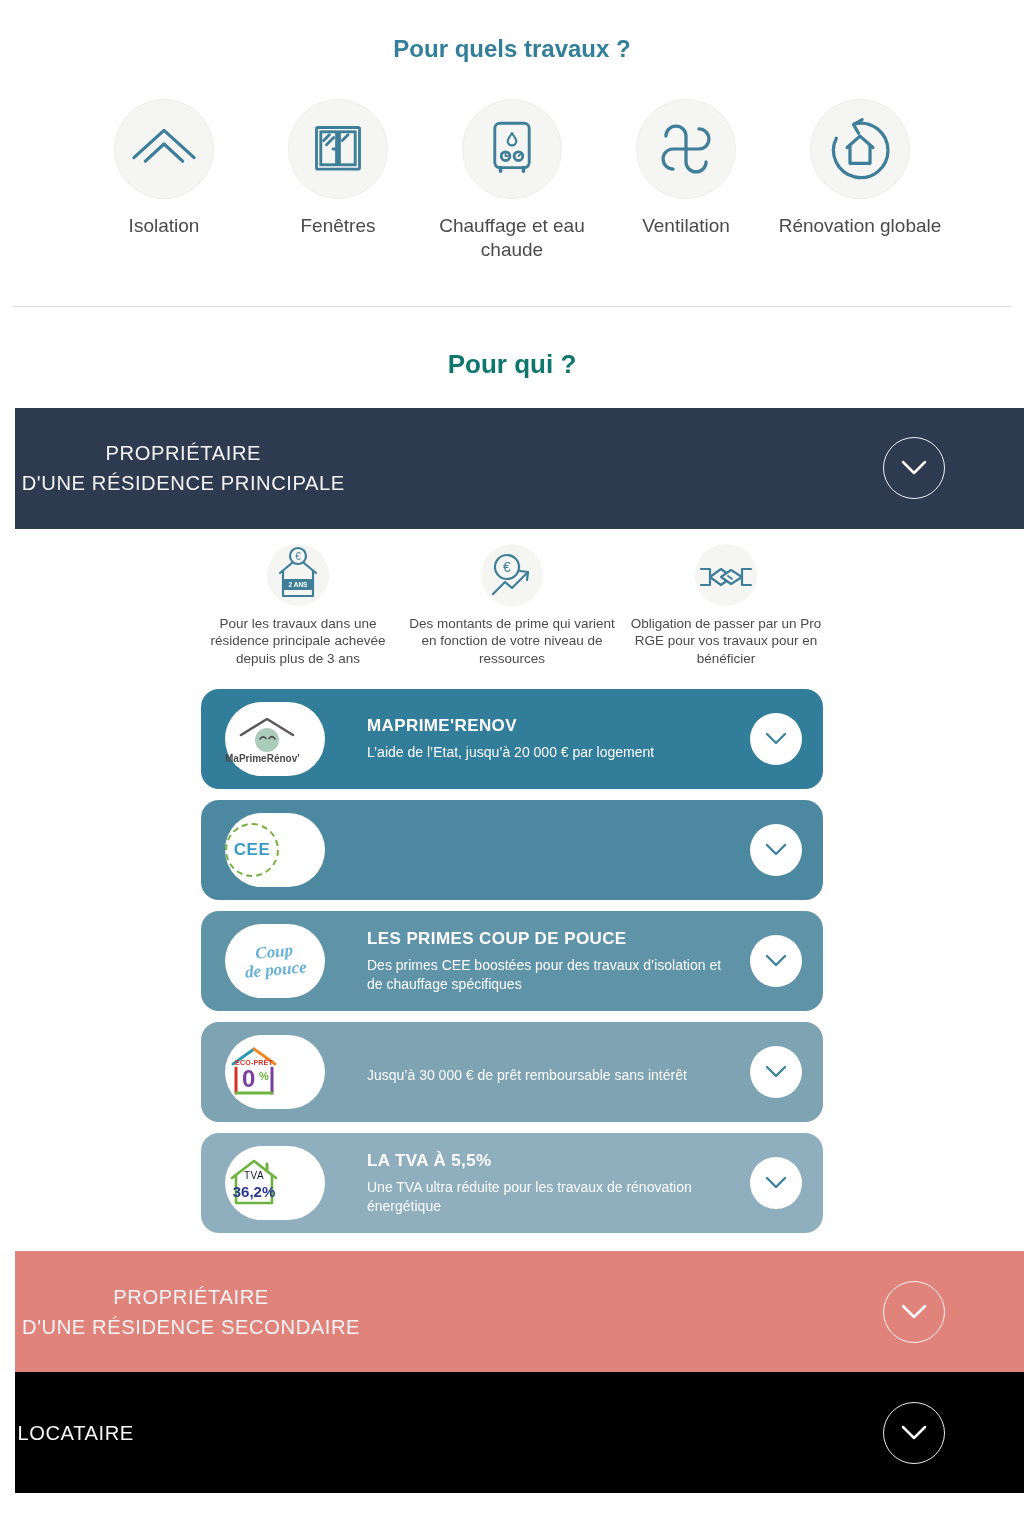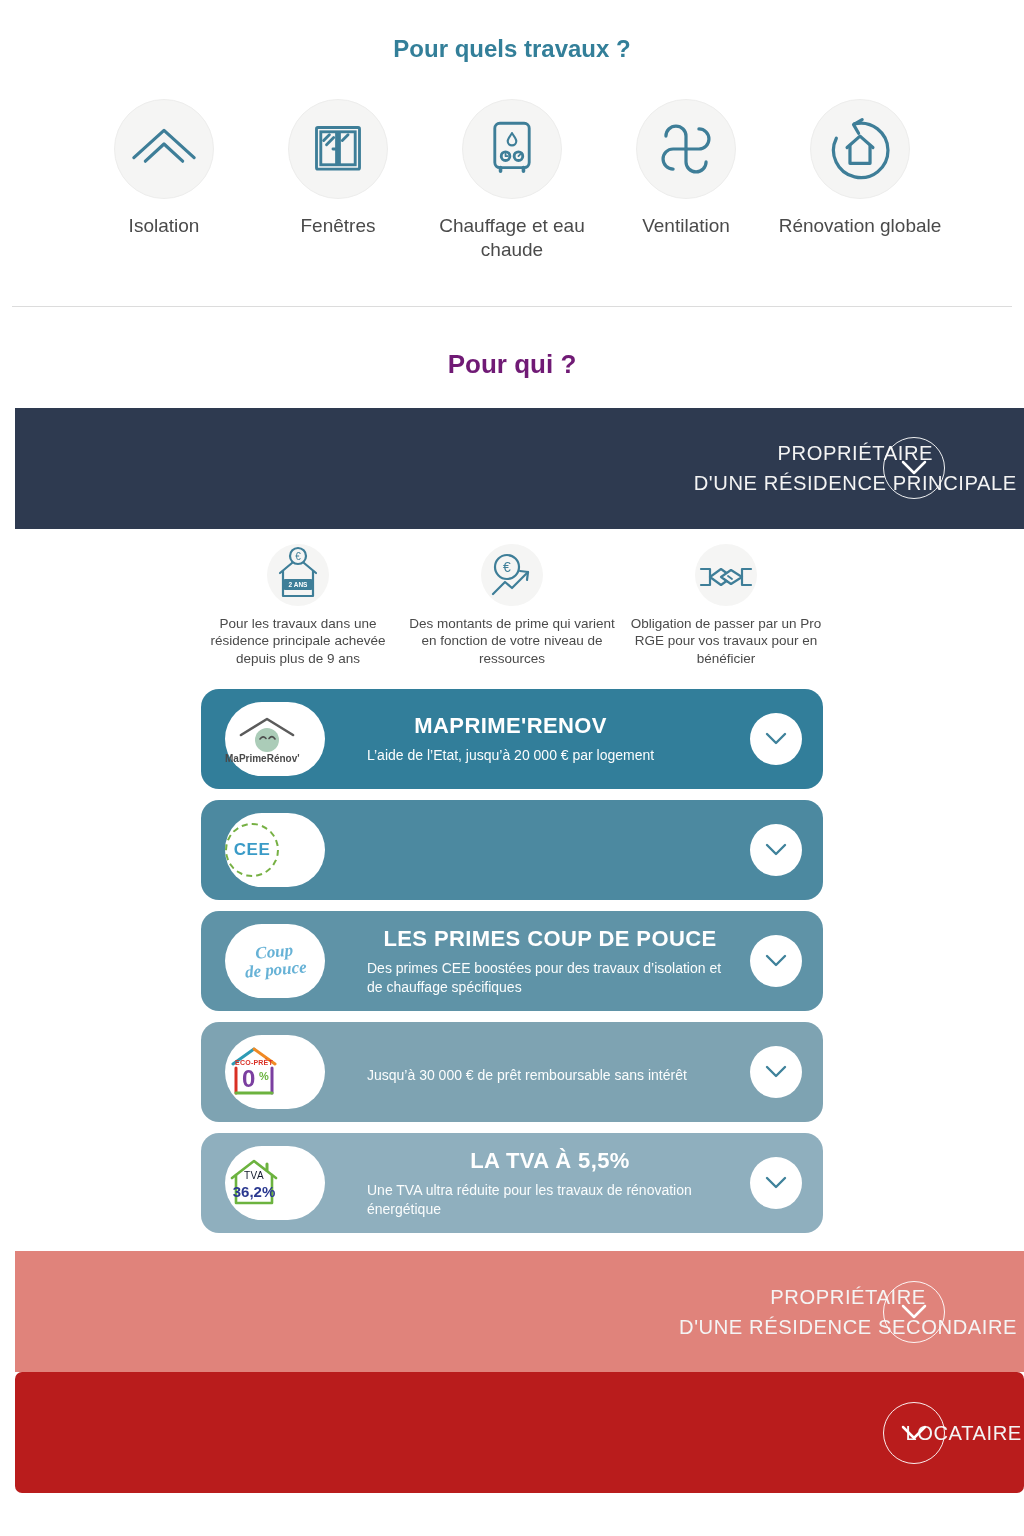--- a/index.html
+++ b/index.html
@@ -11,23 +11,23 @@
   .subtitle { margin-top:9px; font-size:24px; font-weight:700; color:#337f99; }
 
   .works { display:flex; justify-content:center; gap:8px; margin-top:36px; }
   .work { width:166px; display:flex; flex-direction:column; align-items:center; }
   .work-circle { width:100px; height:100px; border-radius:50%; background:#f5f5f4;
     border:1px solid #ededec; display:flex; align-items:center; justify-content:center; }
   .work-label { margin-top:15px; font-size:19px; color:#4a4a4a; text-align:center; line-height:1.25; }
 
   .divider { border-top:1px solid #dcdcdc; margin:44px 12px 0; }
 
-  .who-heading { text-align:center; font-size:26px; font-weight:700; color:#701a75; margin-top:42px; }
-
-  .banner { position:relative; height:121px; display:flex; align-items:center; justify-content:flex-end;margin-left:15px; }
+  .who-heading { text-align:center; font-size:26px; font-weight:700; color:#0f766e; margin-top:42px; }
+
+  .banner { position:relative; height:121px; display:flex; align-items:center; justify-content:flex-start;margin-left:15px; }
   .banner.navy { margin-top:28px; }
   .banner.salmon { margin-top:18px; }
   .banner-text { color:#f4f4f4; font-size:21px; text-align:center; line-height:1.42;
     letter-spacing:0.6px; font-weight:400; transform:scaleX(0.96); }
   .banner-chevron { position:absolute; right:79px; top:50%; transform:translateY(-50%);
     width:62px; height:62px; border:1.5px solid rgba(255,255,255,0.92); border-radius:50%;
     display:flex; align-items:center; justify-content:center; cursor:pointer; }
 
   .conditions { display:flex; justify-content:center; margin-top:15px; }
   .condition { width:214px; display:flex; flex-direction:column; align-items:center; }
@@ -36,21 +36,21 @@
   .condition-text { margin-top:9px; font-size:13.5px; color:#4a4a4a; text-align:center; line-height:1.3; padding:0 4px; }
   .badge-2ans { position:absolute; left:16px; top:35px; width:30px; height:11px; background:#3e7e98;
     color:#fff; font-size:6.5px; font-weight:700; border-radius:2px; line-height:11px; text-align:center; }
 
   .aids { width:622px; margin:22px auto 0; }
   .aid-card { position:relative; border-radius:18px; margin-bottom:11px; display:flex;
     align-items:center; padding:13px 90px 13px 24px; min-height:100px; cursor:pointer; }
   .aid-logo { width:100px; height:74px; background:#fff; border-radius:37px; flex:0 0 100px;
     display:flex; flex-direction:column; justify-content:center; position:relative; }
   .aid-content { padding-left:42px; }
-  .aid-title { color:#ffffff; font-size:22px; font-weight:700; letter-spacing:0.4px;text-align:center; }
+  .aid-title { color:#ffffff; font-size:17px; font-weight:700; letter-spacing:0.4px; }
   .aid-desc { color:#fbfdfd; font-size:14px; margin-top:7px; line-height:1.33; max-width:440px; }
   .aid-chevron { position:absolute; right:21px; top:50%; transform:translateY(-50%);
     width:52px; height:52px; background:#fff; border-radius:50%;
     display:flex; align-items:center; justify-content:center; cursor:pointer; }
 
   .mpr-text { font-size:10px; font-weight:700; color:#4a4a4a; margin-top:-1px; }
   .cee-badge { width:54px; height:54px; border:2px dashed #76b043; border-radius:50%;
     display:flex; align-items:center; justify-content:center; }
   .cee-text { color:#3a9bc7; font-size:17px; font-weight:700; letter-spacing:0.5px; }
   .coup-logo { transform:rotate(-5deg); text-align:center; color:#67b2d6;
@@ -159,21 +159,21 @@
     <div class="condition">
       <div class="condition-circle">
         <svg width="62" height="62" viewBox="0 0 62 62" fill="none" stroke="#3e7e98" stroke-width="2.2" stroke-linecap="round" stroke-linejoin="round">
           <path d="M13,29 L31,14 L49,29"></path>
           <path d="M16,27 V52 H46 V27"></path>
           <circle cx="31" cy="12" r="8" fill="#f5f5f4"></circle>
           <text x="31" y="15.5" text-anchor="middle" font-size="10" fill="#3e7e98" stroke="none" font-family="Liberation Sans, sans-serif">€</text>
         </svg>
         <span class="badge-2ans">2 ANS</span>
       </div>
-      <div class="condition-text">Pour les travaux dans une résidence principale achevée depuis plus de 9 ans</div>
+      <div class="condition-text">Pour les travaux dans une résidence principale achevée depuis plus de 3 ans</div>
     </div>
     <div class="condition">
       <div class="condition-circle">
         <svg width="62" height="62" viewBox="0 0 62 62" fill="none" stroke="#3e7e98" stroke-width="2.2" stroke-linecap="round" stroke-linejoin="round">
           <circle cx="26" cy="23" r="12"></circle>
           <text x="26" y="28" text-anchor="middle" font-size="14" fill="#3e7e98" stroke="none" font-family="Liberation Sans, sans-serif">€</text>
           <path d="M12,50 L24,38 L31,44 L47,28"></path>
           <path d="M39,27 L47,28 L46,36"></path>
         </svg>
       </div>
@@ -301,21 +301,21 @@
       <div>PROPRIÉTAIRE</div>
       <div>D'UNE RÉSIDENCE SECONDAIRE</div>
     </div>
     <div class="banner-chevron">
       <svg width="26" height="16" viewBox="0 0 26 16" fill="none" stroke="#ffffff" stroke-width="2.5" stroke-linecap="round" stroke-linejoin="round">
         <path d="M2,2 L13,13 L24,2"></path>
       </svg>
     </div>
   </div>
 
-  <div class="banner red" style="background: #b91c1c; border-radius: 7px;">
+  <div class="banner red" style="background: #000000;">
     <div class="banner-text">
       <div>LOCATAIRE</div>
     </div>
     <div class="banner-chevron">
       <svg width="26" height="16" viewBox="0 0 26 16" fill="none" stroke="#ffffff" stroke-width="2.5" stroke-linecap="round" stroke-linejoin="round">
         <path d="M2,2 L13,13 L24,2"></path>
       </svg>
     </div>
   </div>
 

